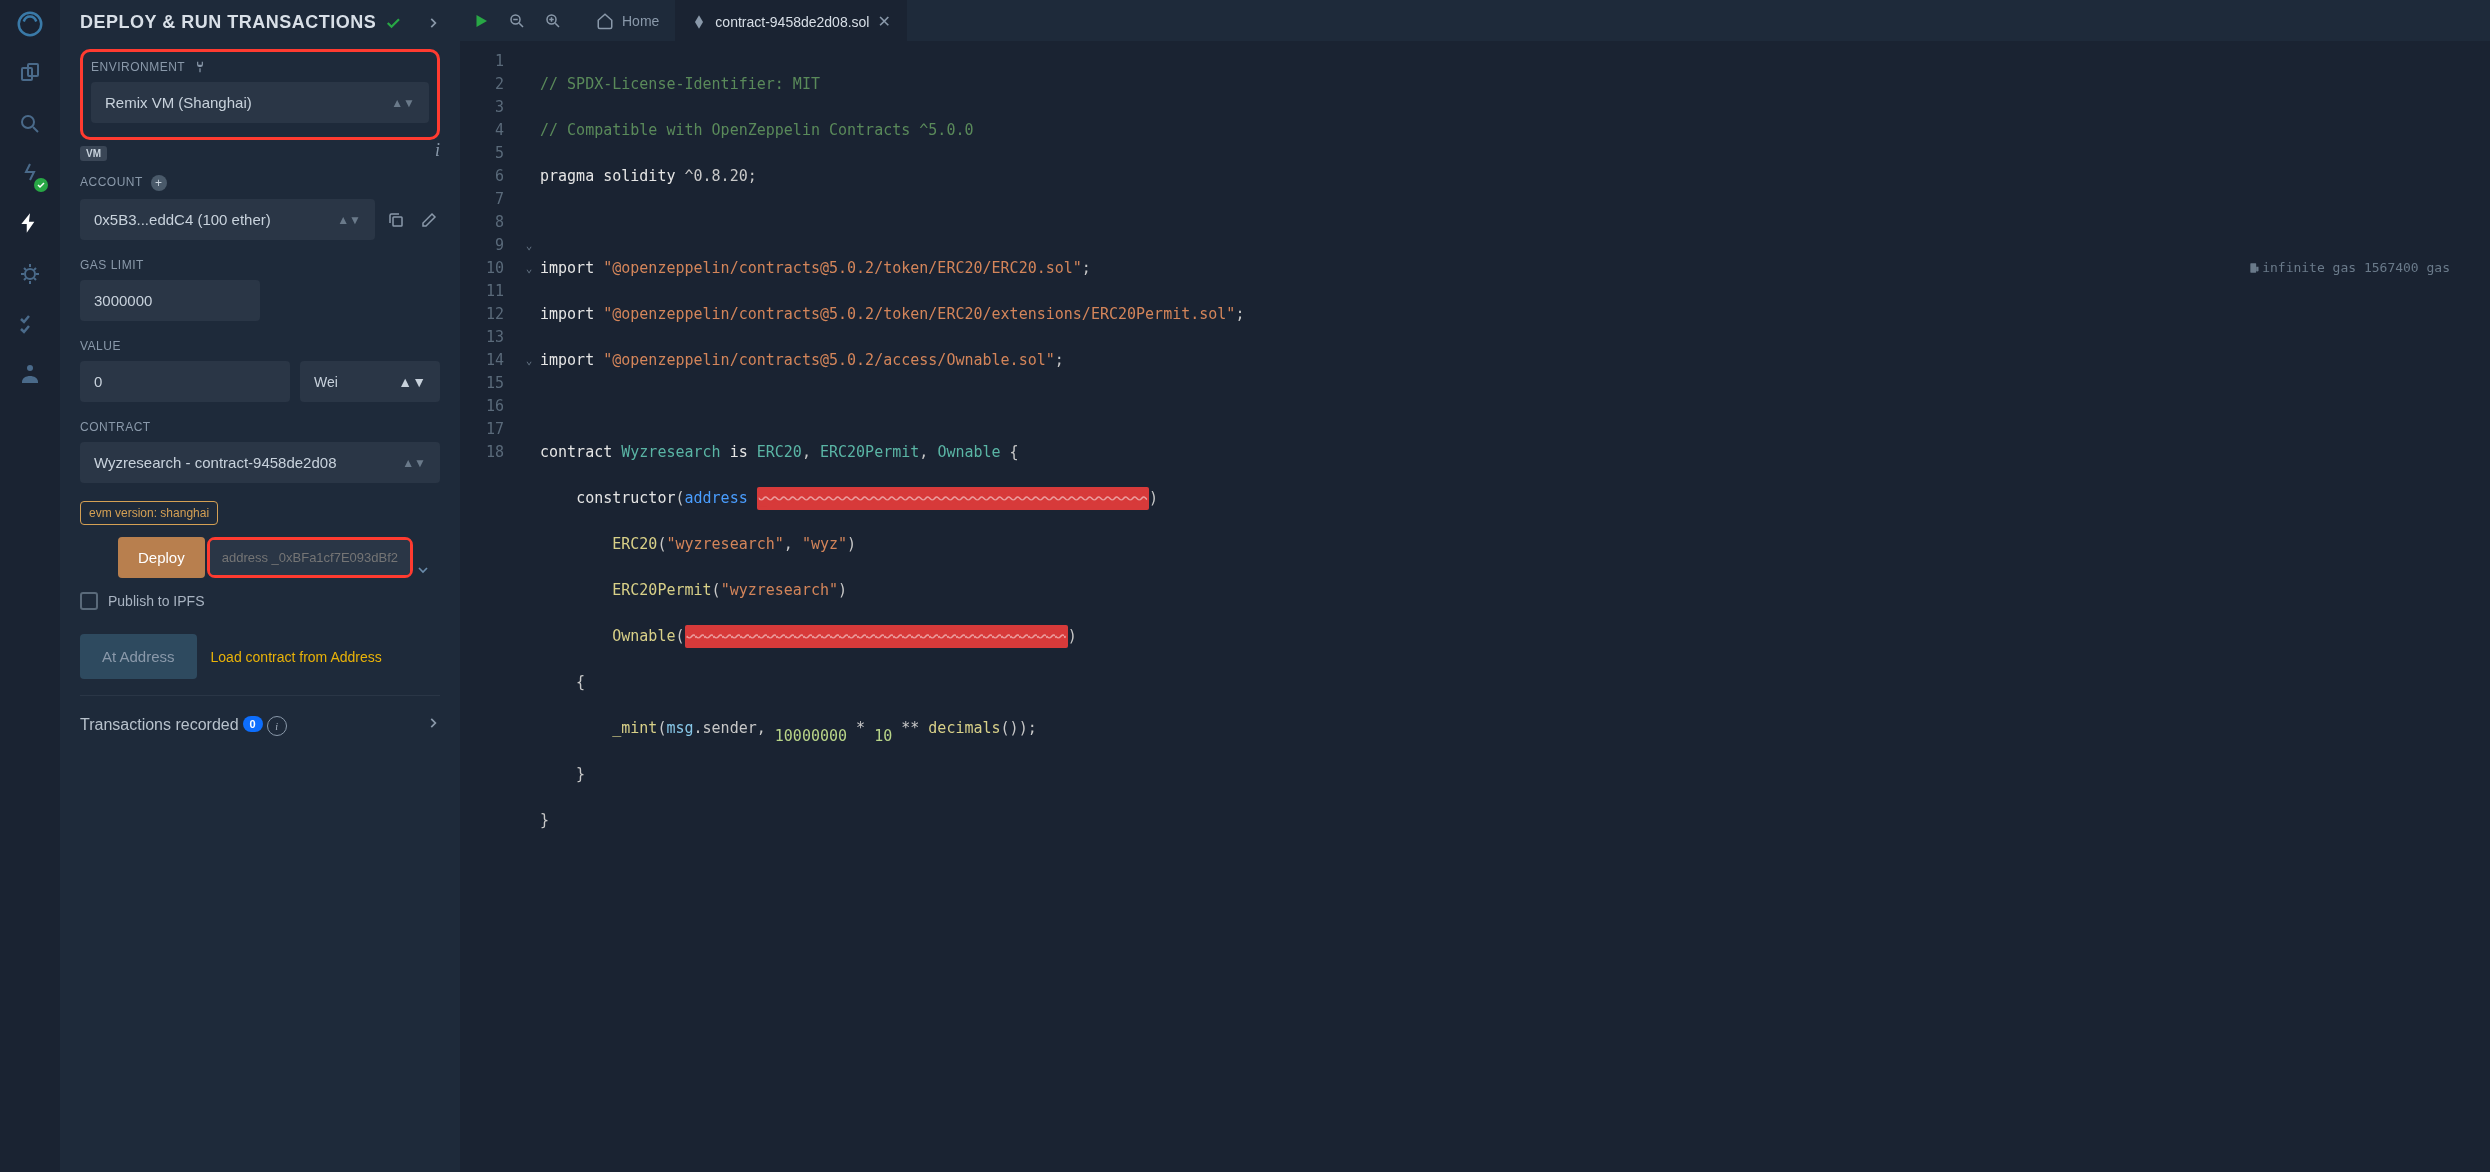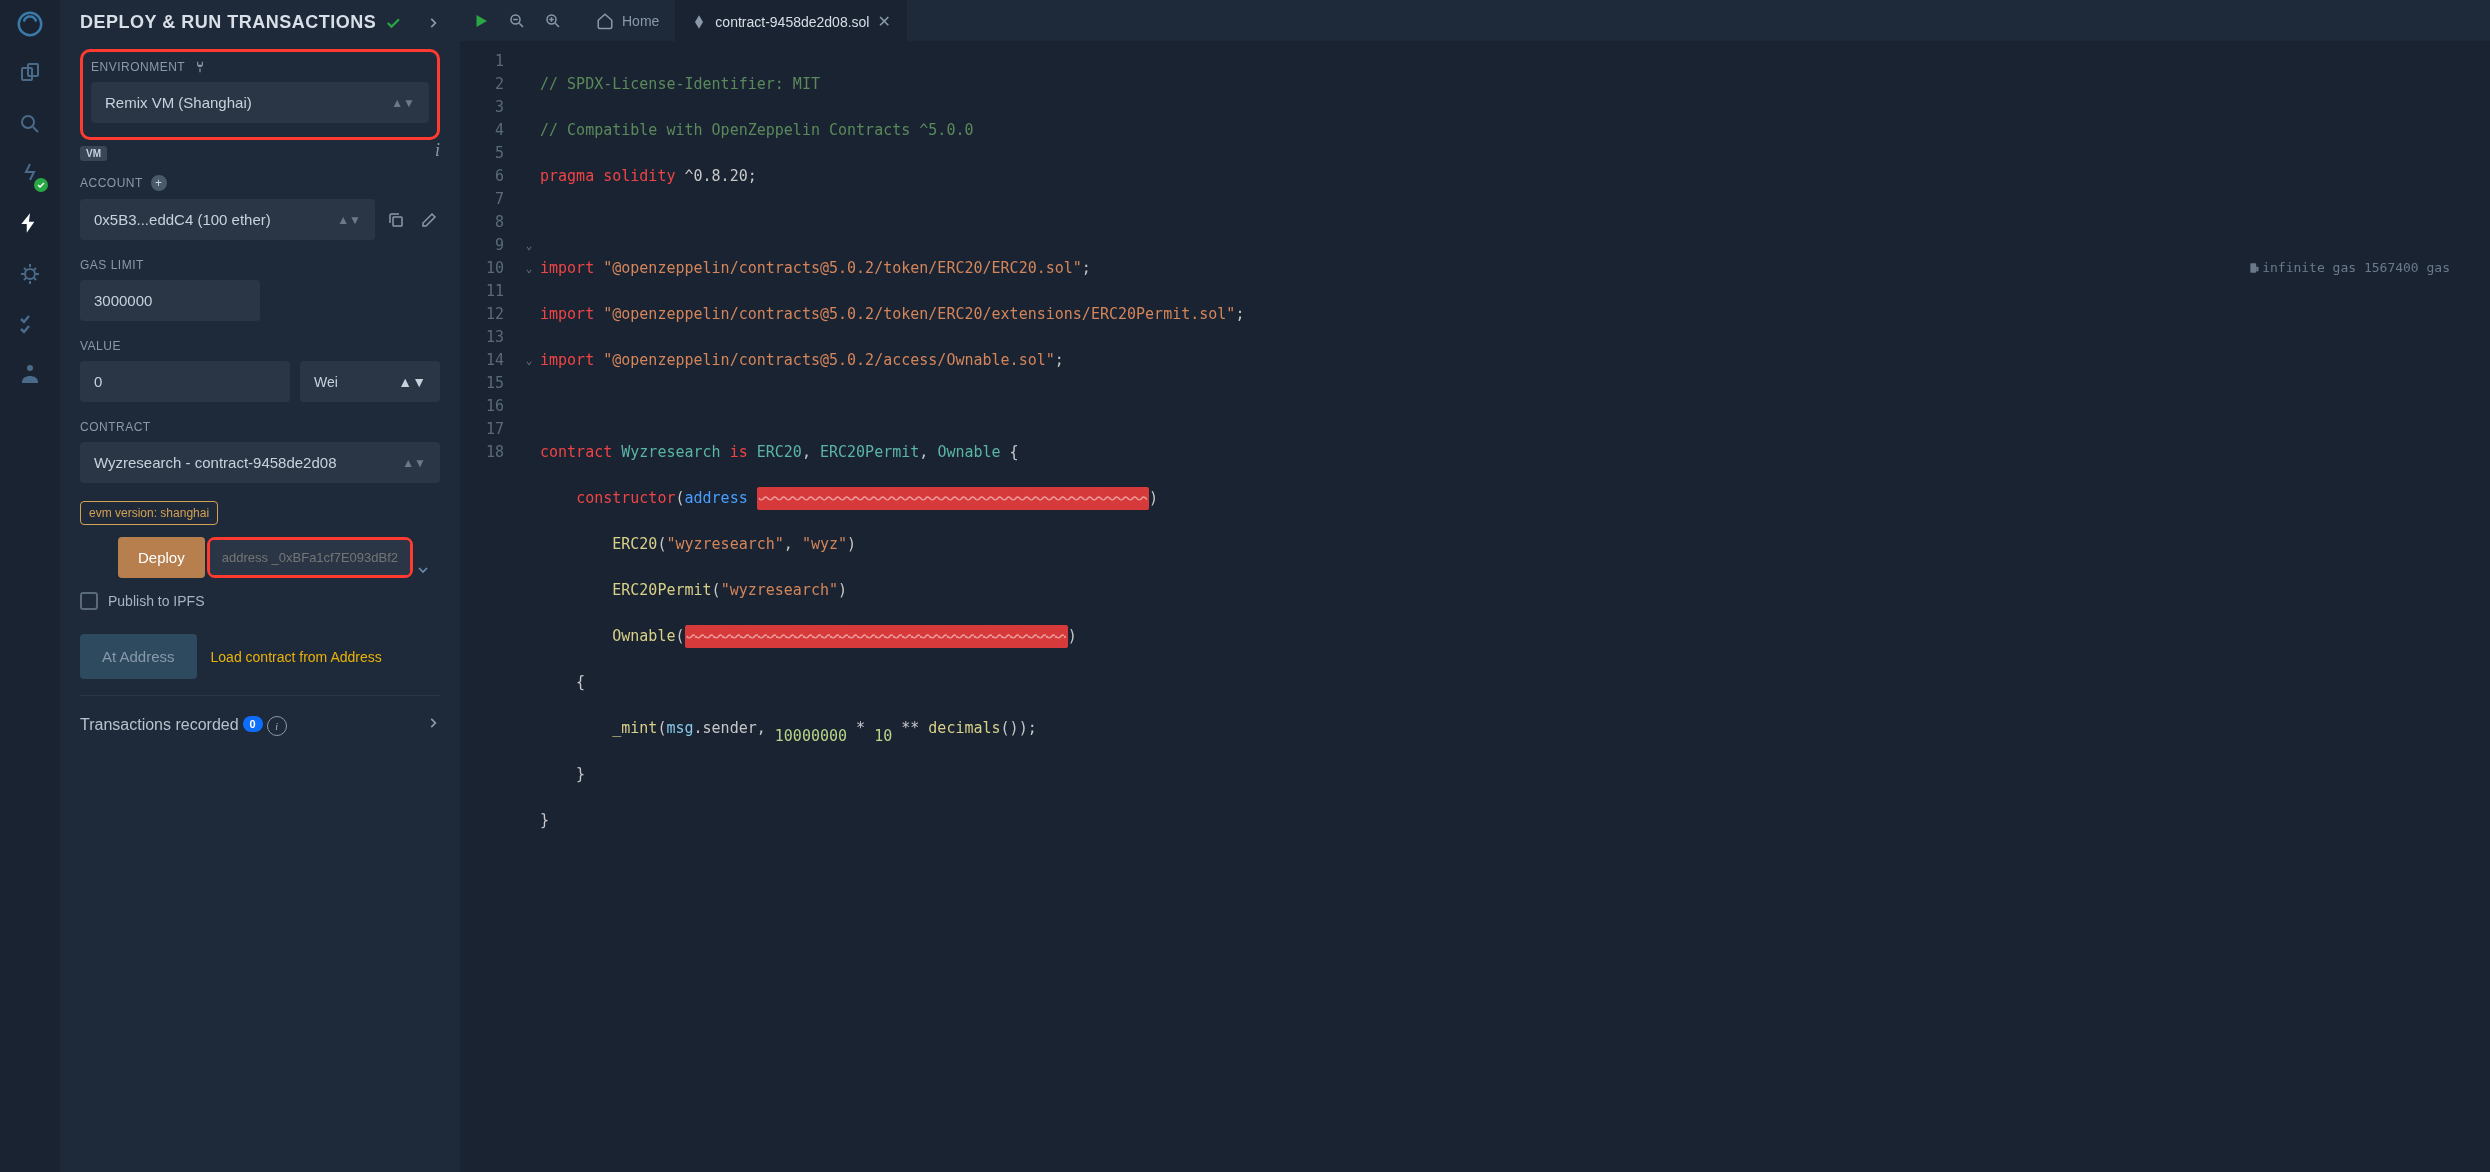--- a/index.html
+++ b/index.html
@@ -10,21 +10,21 @@
 .icon-bar .ic.active{color:#fff;}
 .icon-bar .ic .badge{position:absolute;bottom:-2px;right:-2px;width:14px;height:14px;background:#28a745;border-radius:50%;display:flex;align-items:center;justify-content:center;}
 .icon-bar .ic .badge svg{width:10px;height:10px;}
 .side-panel{width:400px;background:#1e2a3a;padding:0;overflow-y:auto;}
 .panel-head{display:flex;align-items:center;padding:12px 20px 8px 20px;gap:8px;}
 .panel-head h1{font-size:18px;font-weight:600;color:#d8dfe7;letter-spacing:.5px;}
 .panel-head .check{color:#28a745;}
 .panel-head .chev{color:#8a99aa;margin-left:auto;}
 .panel-body{padding:8px 20px;}
 .field{margin-bottom:18px;}
-.field-label{font-size:12px;color:#8a99aa;letter-spacing:.5px;margin-bottom:8px;display:flex;align-items:center;gap:8px;}
+.field-label{font-size:12px;color:#8a99aa;letter-spacing:.5px;margin-bottom:8px;display:flex;align-items:flex-start;gap:8px;}
 .field-row{display:flex;align-items:center;gap:10px;}
 .select,.input{background:#2a3646;border:none;color:#c8d2dc;padding:12px 14px;border-radius:4px;font-size:15px;width:100%;display:flex;align-items:center;justify-content:space-between;}
 .select .caret{color:#6a7a8a;font-size:12px;}
 .highlight-box{border:3px solid #ff3b30;border-radius:10px;padding:8px;}
 .vm-badge{display:inline-block;background:#3a4656;color:#c8d2dc;font-size:10px;padding:2px 6px;border-radius:3px;margin-top:6px;font-weight:600;}
 .icon-btn{width:28px;height:28px;display:flex;align-items:center;justify-content:center;color:#8a99aa;cursor:pointer;}
 .info-btn{font-family:Georgia,serif;font-style:italic;font-size:18px;color:#8a99aa;}
 .value-row{display:flex;gap:10px;}
 .value-row .input{flex:1;}
 .value-row .unit{width:140px;background:#2a3646;padding:12px 14px;border-radius:4px;display:flex;align-items:center;justify-content:space-between;color:#c8d2dc;}
@@ -54,21 +54,21 @@
 .tab.active{background:#1a2332;color:#d8dfe7;border-top:2px solid transparent;}
 .tab .close{color:#8a99aa;font-size:16px;}
 .editor{flex:1;display:flex;font-family:"SF Mono",Menlo,Consolas,monospace;font-size:15px;position:relative;}
 .gutter{width:58px;text-align:right;padding:8px 14px 8px 0;color:#5a6a7a;line-height:23px;user-select:none;}
 .gutter .ln{height:23px;}
 .fold-col{width:22px;padding:8px 0;line-height:23px;}
 .fold-col .f{height:23px;display:flex;align-items:center;justify-content:center;color:#6a7a8a;font-size:11px;}
 .code{flex:1;padding:8px 0;line-height:23px;white-space:pre;}
 .code .row{height:23px;display:flex;align-items:center;}
 .c-comment{color:#5a8a5a;}
-.c-kw{color:#ef4444;}
+.c-kw{color:#e5e5e5;}
 .c-kw2{color:#4a9eff;}
 .c-str{color:#d4855a;}
 .c-type{color:#5ab5a5;}
 .c-fn{color:#d8d088;}
 .c-num{color:#b8d488;margin-top:16px;}
 .c-punc{color:#c8c8c8;}
 .c-var{color:#88c8e8;}
 .c-plain{color:#c8c8c8;}
 .redact{background:#d73a3a;color:#d73a3a;border-radius:2px;padding:0 2px;text-decoration:line-through wavy rgba(255,255,255,.5);}
 .gas-hint{position:absolute;top:218px;right:40px;color:#6a7a8a;font-size:13px;display:flex;align-items:center;gap:0;}

